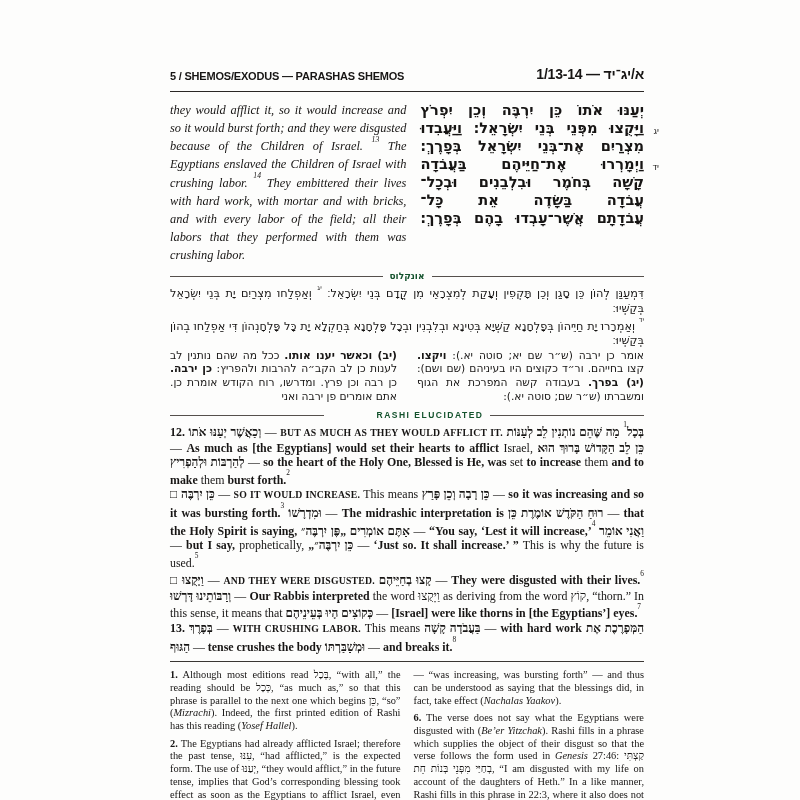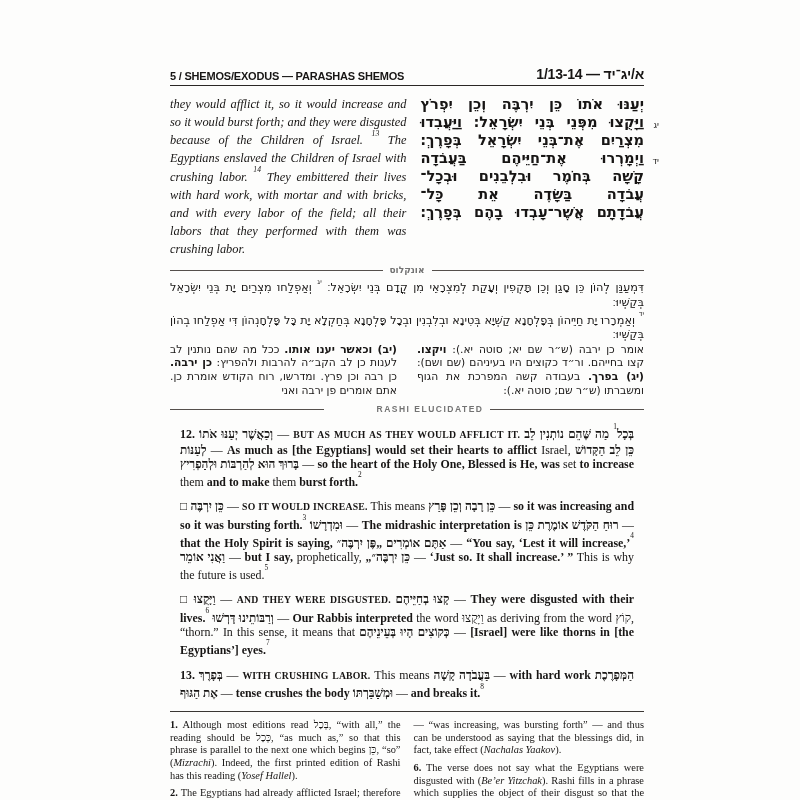--- a/index.html
+++ b/index.html
@@ -3,49 +3,49 @@
 <meta charset="utf-8">
 <style>
   html,body { margin:0; padding:0; background:#fdfdfc; }
   body { width:800px; height:800px; overflow:hidden; position:relative;
          font-family:"Liberation Serif","DejaVu Sans",serif; color:#171514; }
   .content { position:absolute; left:170px; top:66px; width:474px; }
 
   .header { display:flex; justify-content:space-between; align-items:flex-end;
             font-family:"Liberation Sans","DejaVu Sans",sans-serif; font-weight:bold;
             font-size:11px; letter-spacing:-0.2px; border-bottom:1.4px solid #2a2725;
-            padding-bottom:3px; }
+            padding-bottom:9px; }
   .header .hr-right { font-size:14px; }
 
   .toprow { display:flex; gap:14px; margin-top:9px; }
   .translation { width:238px; font-style:italic; font-size:12.4px; line-height:1.46;
                  text-align:justify; }
   .translation sup { font-size:0.62em; position:relative; top:-0.45em; }
   .torah { width:225px; direction:rtl; font-family:"DejaVu Sans",sans-serif;
            font-weight:bold; font-size:14.6px; line-height:18px; }
   .torah-line { position:relative; text-align:justify; text-align-last:justify; }
   .vmarker { position:absolute; right:-15px; top:3px; font-size:8.5px; font-weight:normal; }
 
   .rule-label { display:flex; align-items:center; gap:7px; margin-top:7px; margin-bottom:2px;
-                color:#737373; }
+                color:#14532d; }
   .rule-label::before, .rule-label::after { content:""; flex:1; border-top:1px solid #55504c; }
   .heb-label { font-family:"DejaVu Sans",sans-serif; font-size:9px; font-weight:bold; }
   .en-label  { font-family:"Liberation Sans","DejaVu Sans",sans-serif; font-size:8.5px;
                font-weight:bold; letter-spacing:1.5px;padding-left:46px; }
 
   .onkelos { direction:rtl; font-family:"DejaVu Sans",sans-serif; font-size:11.3px;
              line-height:14.5px; text-align:justify; text-align-last:justify; }
   .onkelos sup, .rashi-col sup { font-size:0.6em; position:relative; top:-0.4em; }
 
   .rashi-cols { display:flex; gap:20px; }
   .rashi-col { flex:1; direction:rtl; font-family:"DejaVu Sans",sans-serif;
                font-size:10.7px; line-height:13.6px; text-align:justify; }
 
   .elucidated { font-size:11.9px; line-height:14.6px; text-align:justify; margin-top:2px; }
-  .elucidated p { margin:10px; }
+  .elucidated p { margin:0; }
   .elucidated b { font-weight:bold; }
   .sc { font-weight:bold; font-size:0.82em; letter-spacing:0.2px; }
   .elucidated sup, .fn-col sup { font-size:0.62em; position:relative; top:-0.5em; }
 
   .fn-rule { border-top:1px solid #3a3633; margin-top:7px; }
   .footnotes { display:flex; gap:13px; margin-top:7px; font-size:10.4px; line-height:12.7px;
                text-align:justify; }
   .fn-col { flex:1; }
   .fn-col p { margin:0 0 5px 0; }
 </style>

